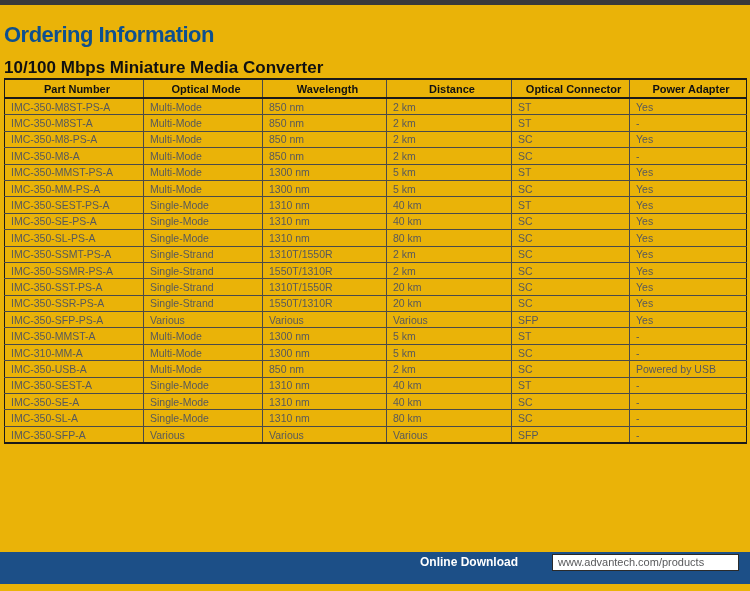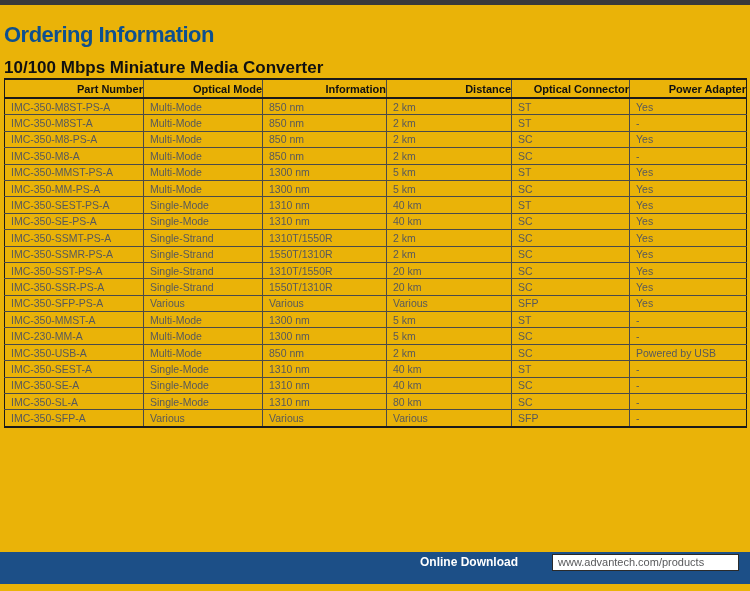--- a/index.html
+++ b/index.html
@@ -43,21 +43,21 @@
     table-layout:fixed;
     border-top:2px solid #1a1a1a;
     border-bottom:2px solid #1a1a1a;
     border-left:1px solid #1a1a1a;
     border-right:1px solid #1a1a1a;
   }
   table.ordering th{
     height:17px;
     font-size:11px;font-weight:bold;
     color:#111111;
-    text-align:right;
+    text-align:center;
     padding:0 0 0 6px;
     border-bottom:2px solid #1a1a1a;
     border-right:1px solid #4a4a4a;
     white-space:nowrap;overflow:hidden;
   }
   table.ordering td{
     height:15.4px;
     font-size:10.5px;
     color:var(--body-text);
     padding:0 0 0 6px;
@@ -104,21 +104,21 @@
       <col style="width:119px">
       <col style="width:124px">
       <col style="width:125px">
       <col style="width:118px">
       <col style="width:117px">
     </colgroup>
     <thead>
       <tr>
         <th>Part Number</th>
         <th>Optical Mode</th>
-        <th>Information</th>
+        <th>Wavelength</th>
         <th>Distance</th>
         <th>Optical Connector</th>
         <th>Power Adapter</th>
       </tr>
     </thead>
     <tbody id="table-body">
         <tr>
           <td>IMC-350-M8ST-PS-A</td>
           <td>Multi-Mode</td>
           <td>850 nm</td>
@@ -176,20 +176,28 @@
         </tr>
         <tr>
           <td>IMC-350-SE-PS-A</td>
           <td>Single-Mode</td>
           <td>1310 nm</td>
           <td>40 km</td>
           <td>SC</td>
           <td>Yes</td>
         </tr>
         <tr>
+          <td>IMC-350-SL-PS-A</td>
+          <td>Single-Mode</td>
+          <td>1310 nm</td>
+          <td>80 km</td>
+          <td>SC</td>
+          <td>Yes</td>
+        </tr>
+        <tr>
           <td>IMC-350-SSMT-PS-A</td>
           <td>Single-Strand</td>
           <td>1310T/1550R</td>
           <td>2 km</td>
           <td>SC</td>
           <td>Yes</td>
         </tr>
         <tr>
           <td>IMC-350-SSMR-PS-A</td>
           <td>Single-Strand</td>
@@ -224,21 +232,21 @@
         </tr>
         <tr>
           <td>IMC-350-MMST-A</td>
           <td>Multi-Mode</td>
           <td>1300 nm</td>
           <td>5 km</td>
           <td>ST</td>
           <td>-</td>
         </tr>
         <tr>
-          <td>IMC-230-MM-A</td>
+          <td>IMC-310-MM-A</td>
           <td>Multi-Mode</td>
           <td>1300 nm</td>
           <td>5 km</td>
           <td>SC</td>
           <td>-</td>
         </tr>
         <tr>
           <td>IMC-350-USB-A</td>
           <td>Multi-Mode</td>
           <td>850 nm</td>

